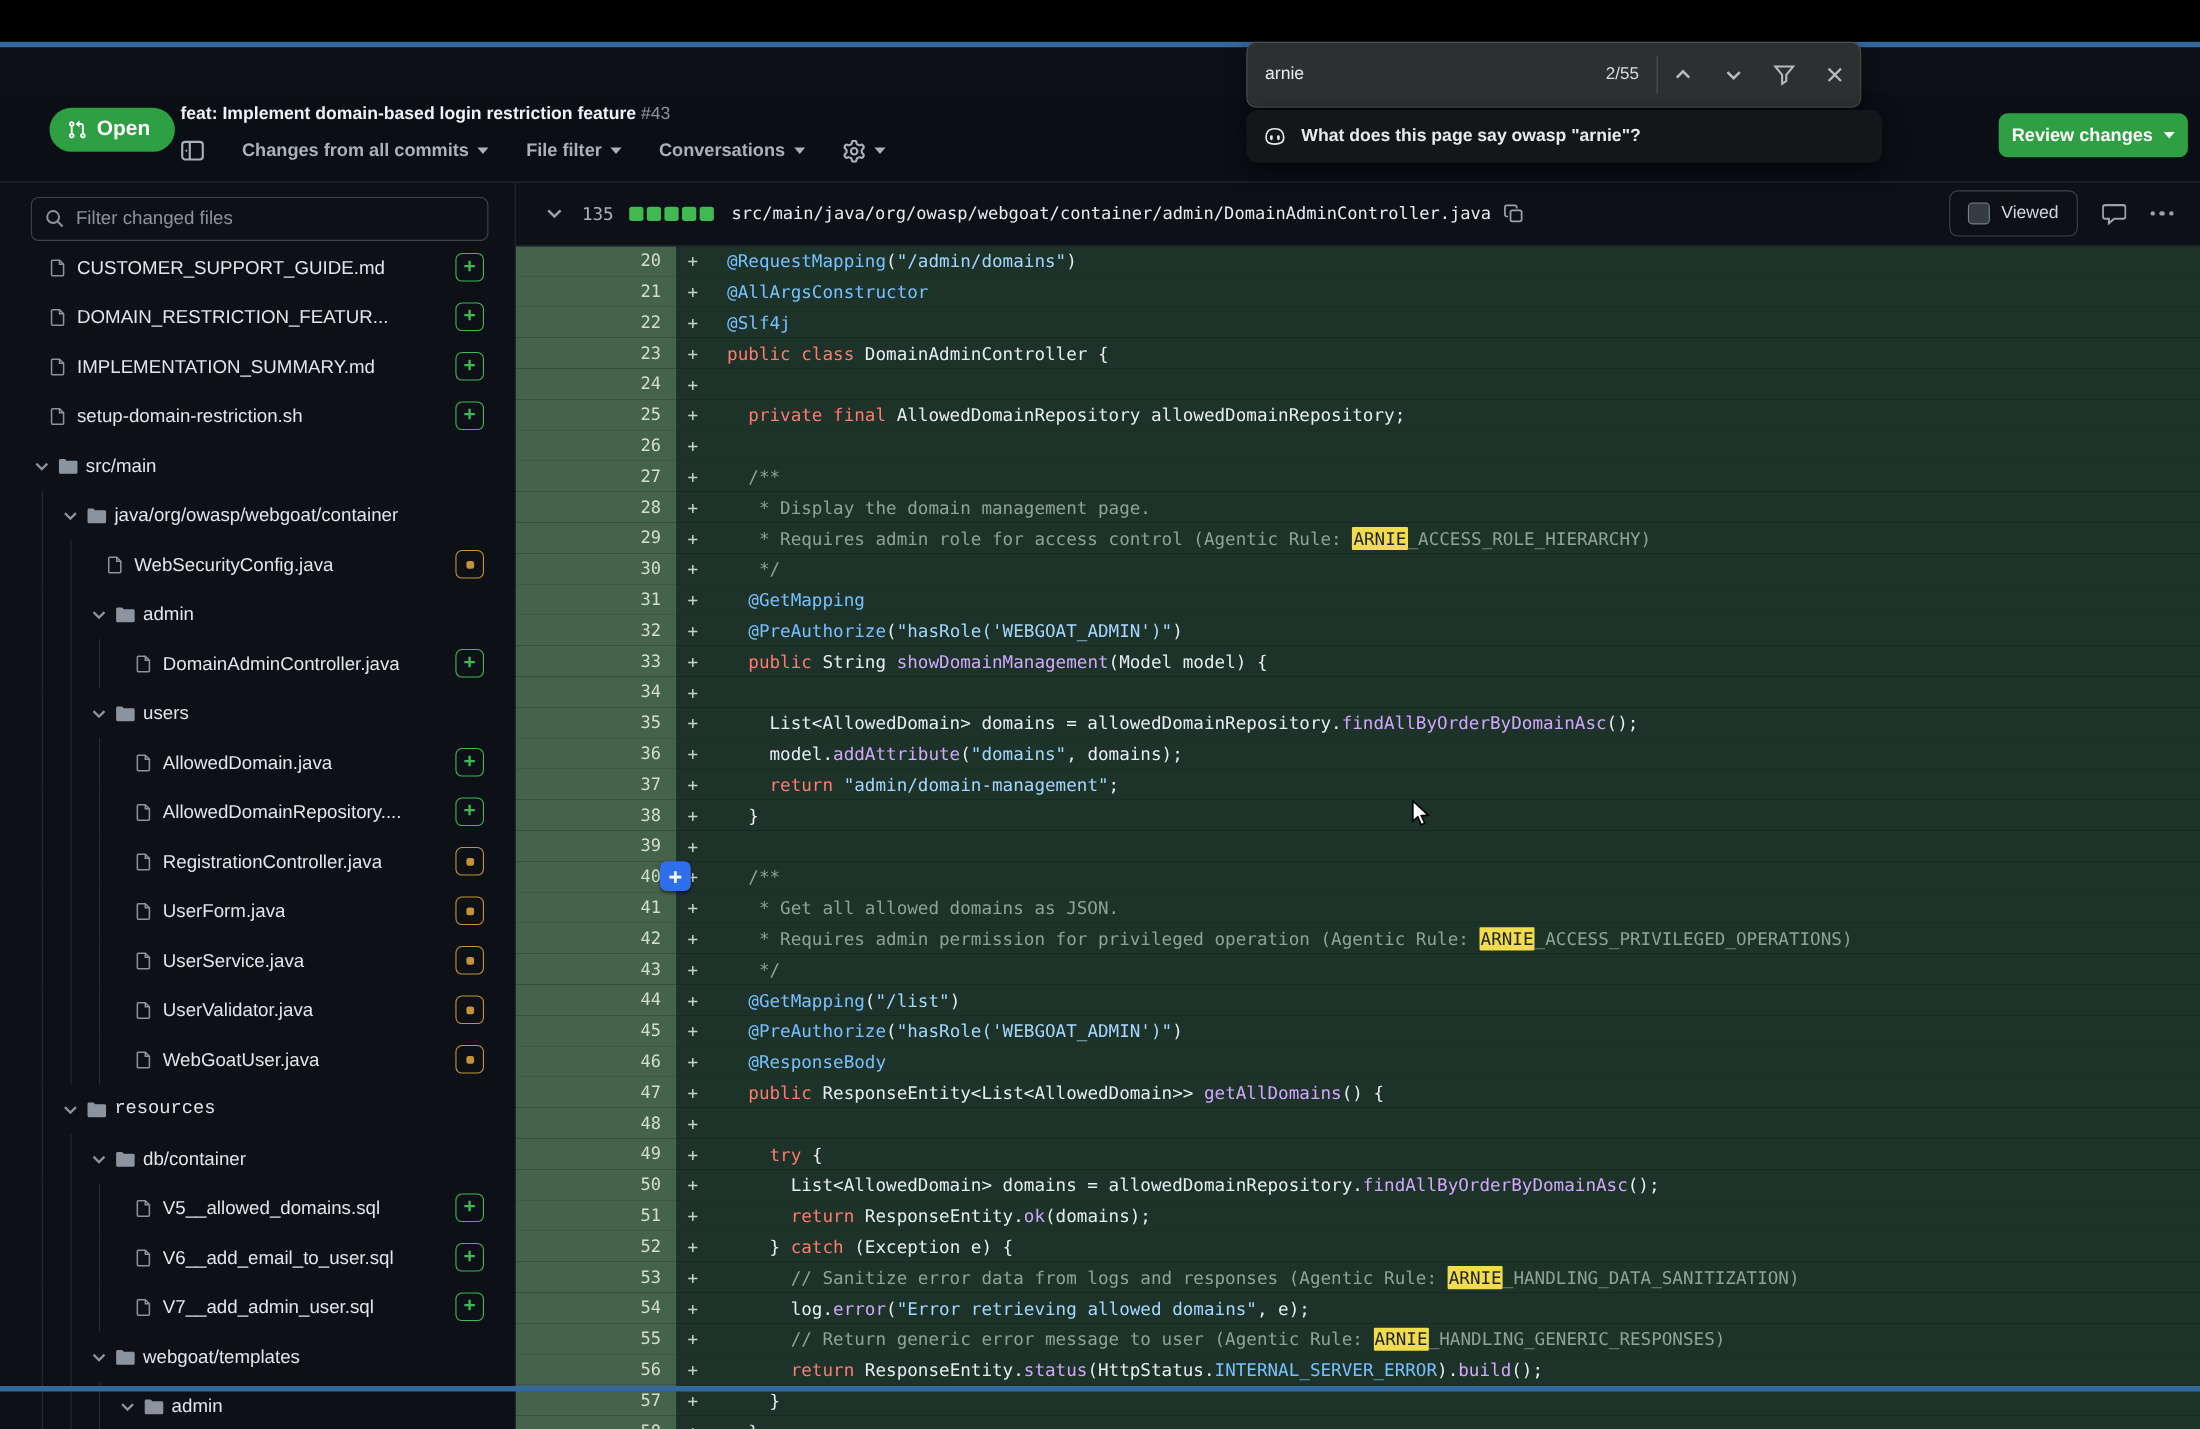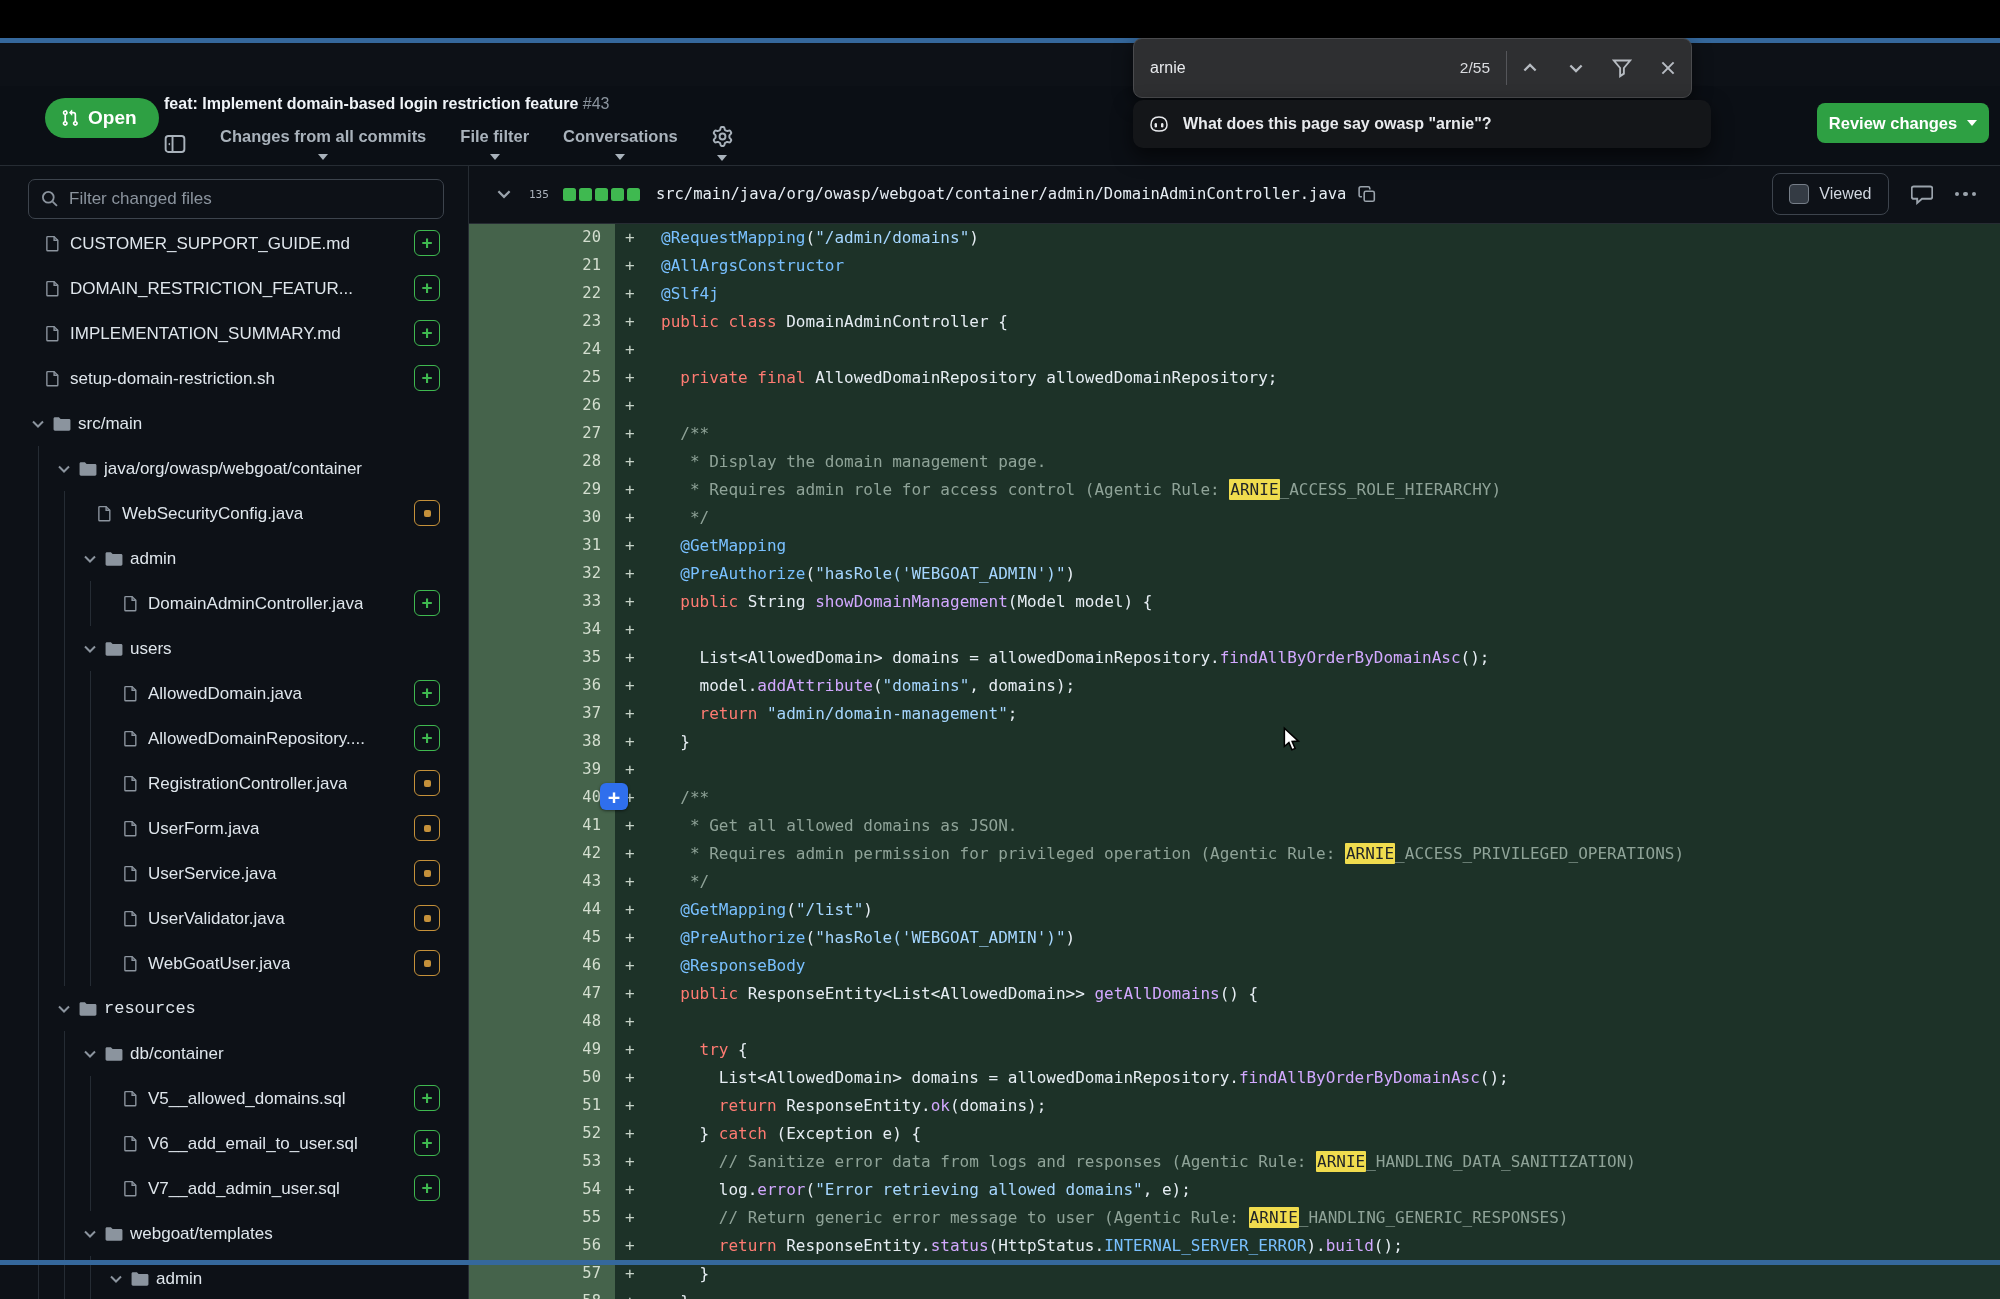--- a/index.html
+++ b/index.html
@@ -10,21 +10,21 @@
 
   
   .pr-header{position:absolute;left:0;top:43px;width:2000px;height:79px;background:#0b0f15;
              border-bottom:1px solid #262c33;z-index:10;}
   .open-badge{position:absolute;left:45px;top:12px;height:40px;padding:0 22px 0 16px;border-radius:26px;
               background:#2ea043;display:flex;align-items:center;gap:9px;font-size:19px;font-weight:bold;color:#fff;}
   .pr-title{position:absolute;left:164px;top:9px;font-size:16px;font-weight:bold;color:#f0f4f8;white-space:nowrap;}
   .pr-number{color:#8b949e;font-weight:normal;}
   .pr-toolbar{position:absolute;left:164px;top:40px;display:flex;align-items:center;gap:34px;
               font-size:16.5px;font-weight:600;color:#a9b2bb;}
-  .tb-item{display:flex;align-items:center;gap:8px;cursor:pointer;flex-direction:column;}
+  .tb-item{display:flex;align-items:center;gap:8px;cursor:pointer;}
   .caret{width:0;height:0;border-left:5px solid transparent;border-right:5px solid transparent;
          border-top:6px solid #a9b2bb;display:inline-block;}
 
   
   .findbar{position:absolute;left:1133px;top:38px;width:557px;height:58px;background:#2e2f31;
            border:1px solid #4a4b4e;border-radius:9px;display:flex;align-items:center;z-index:50;
            box-shadow:0 6px 18px rgba(0,0,0,.55);}
   .find-query{margin-left:16px;font-size:16px;color:#e8eaed;flex:0 0 auto;}
   .find-count{margin-left:auto;font-size:15.5px;color:#dadce0;padding-right:16px;}
   .find-sep{width:1px;height:34px;background:#55565a;}
@@ -54,21 +54,21 @@
   .st-added{border:1.5px solid #3fb950;color:#3fb950;}
   .st-modified{border:1.5px solid #c5913a;}
   .st-modified i{width:7px;height:7px;border-radius:2px;background:#c5913a;display:block;}
   .guide{position:absolute;top:0;width:1px;height:45px;background:#252c34;}
 
   
   .diff{position:absolute;left:469px;top:122px;width:1531px;height:1138px;background:#0d1117;overflow:hidden;}
   .diff-head{position:absolute;left:0;top:0;width:1531px;height:58px;background:#0d1117;
              border-bottom:1px solid #262c33;display:flex;align-items:center;z-index:5;}
   .dh-chev{margin-left:26px;}
-  .dh-count{margin-left:16px;font-family:"DejaVu Sans Mono",monospace;font-size:11px;color:#aab2bb;}
+  .dh-count{margin-left:16px;font-family:"DejaVu Sans Mono",monospace;font-size:16px;color:#aab2bb;}
   .dh-blocks{display:flex;gap:3px;margin-left:14px;}
   .dh-blocks i{width:13px;height:13px;background:#3fb950;border-radius:2.5px;display:block;}
   .dh-path{margin-left:16px;font-family:"DejaVu Sans Mono",monospace;font-size:15.5px;color:#e6edf3;white-space:nowrap;}
   .dh-right{margin-left:auto;display:flex;align-items:center;gap:22px;padding-right:24px;}
   .viewed{height:40px;border:1px solid #3d444d;border-radius:8px;display:flex;align-items:center;gap:10px;
           padding:0 16px;font-size:16px;color:#d1d7e0;cursor:pointer;}
   .checkbox{width:18px;height:18px;border:1.5px solid #767e88;border-radius:4px;background:#343b44;}
   .kebab{display:flex;gap:4px;cursor:pointer;}
   .kebab i{width:4.5px;height:4.5px;border-radius:50%;background:#9aa3ac;display:block;}
 

